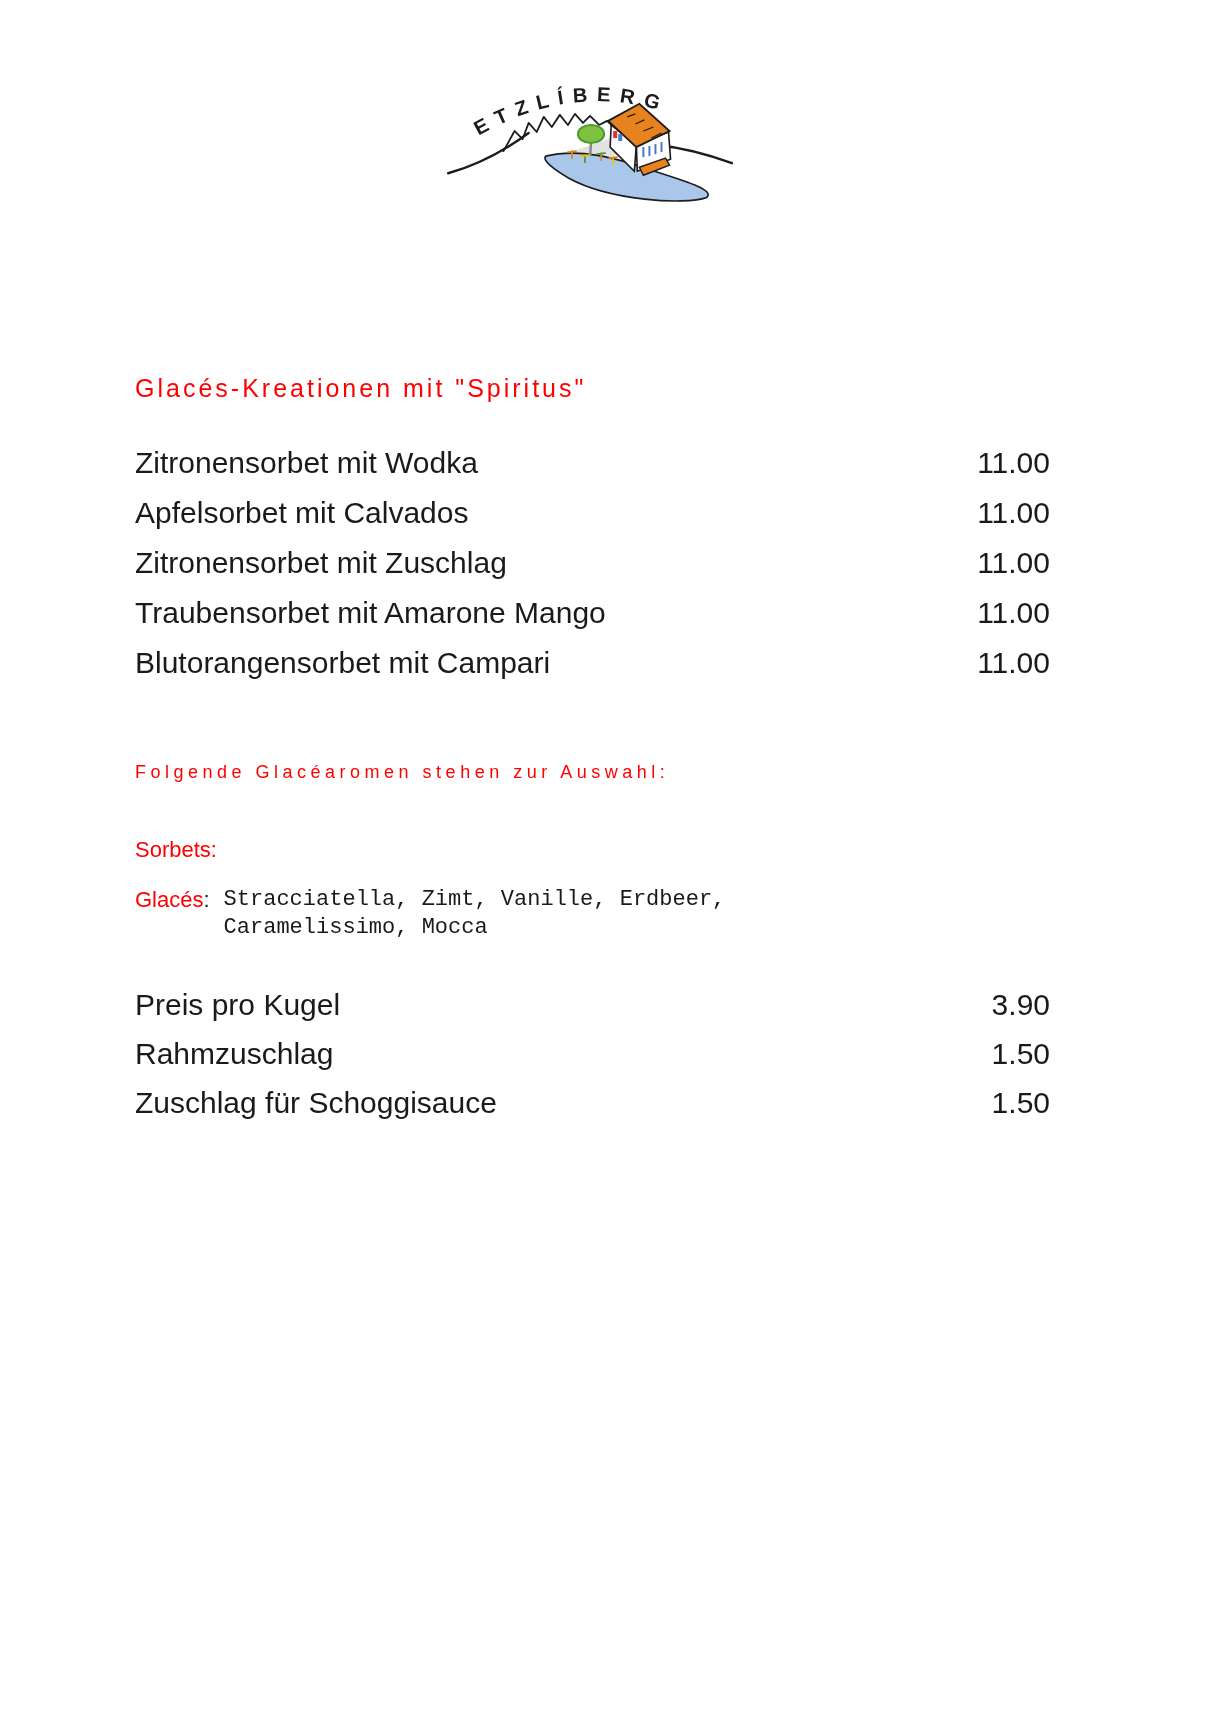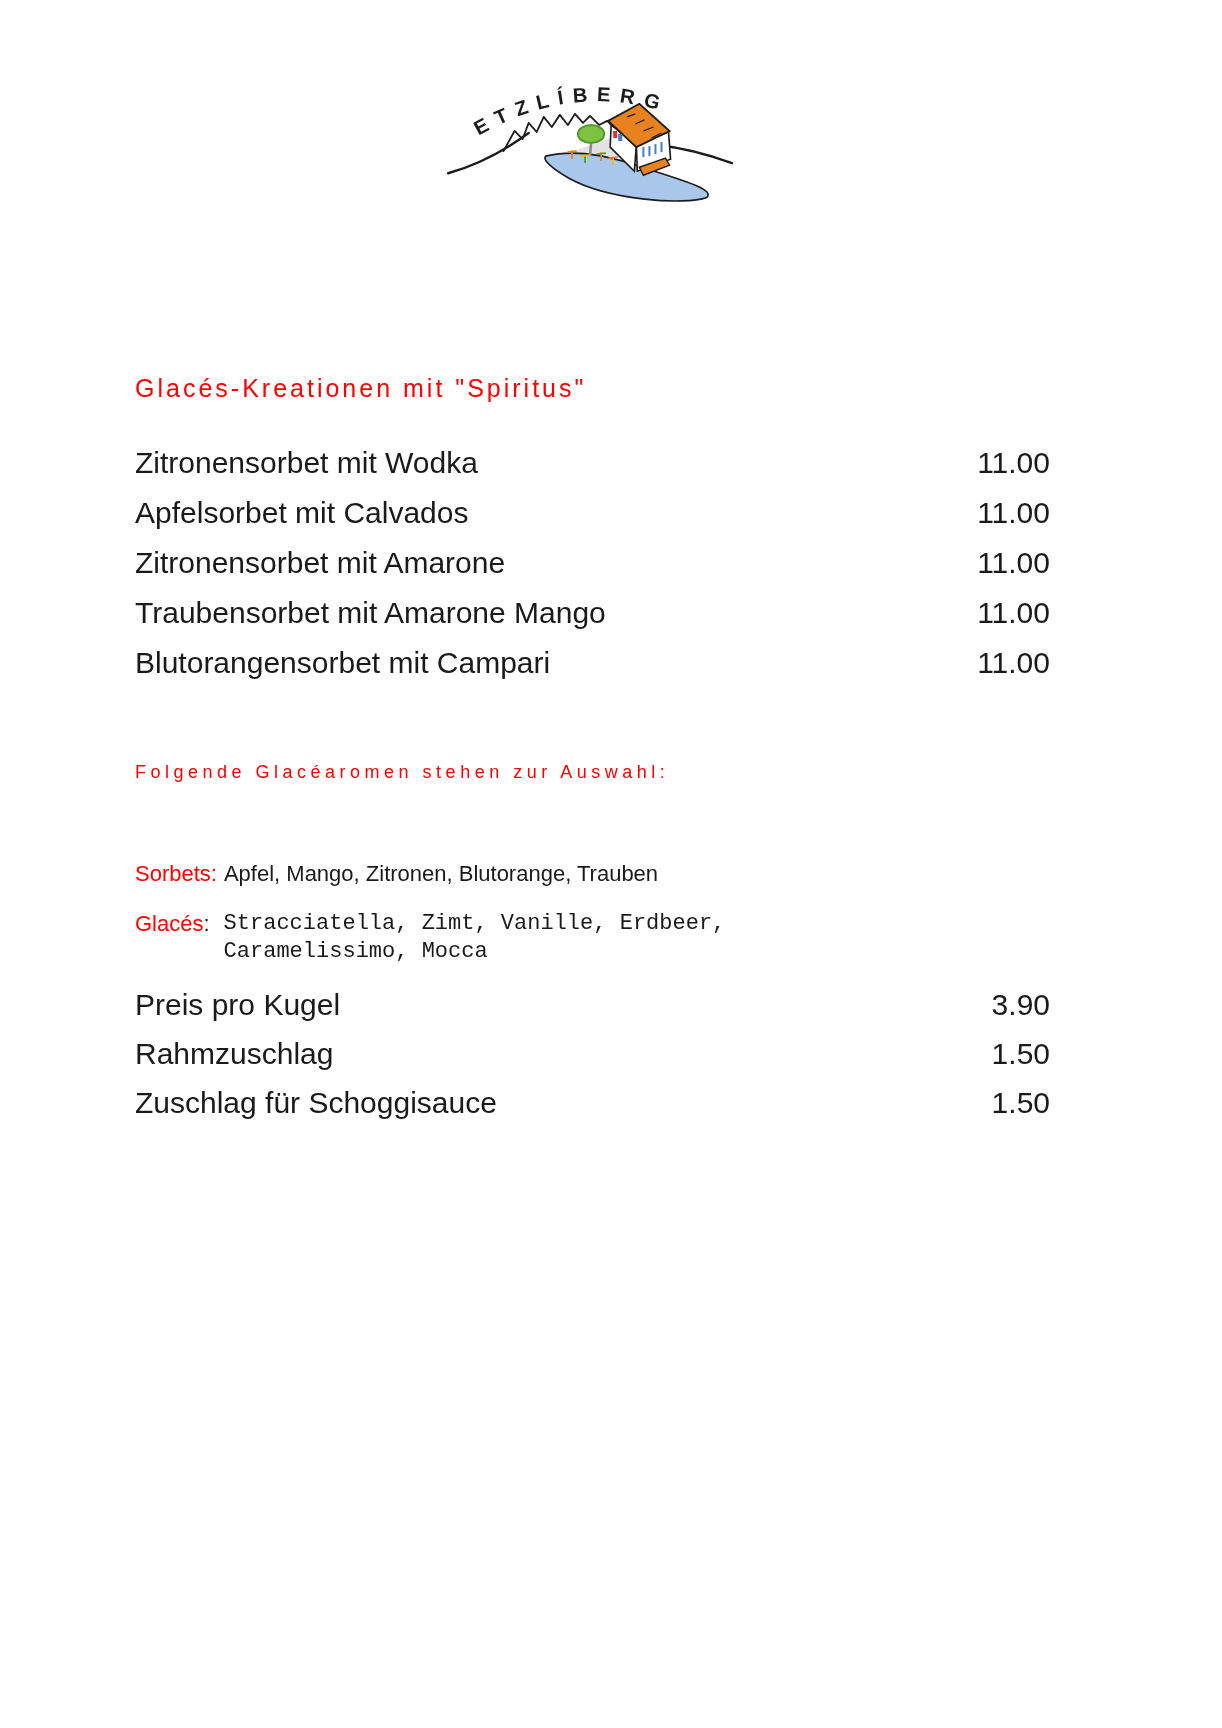--- a/index.html
+++ b/index.html
@@ -21,21 +21,21 @@
   .section-heading.first  { top:374px; font-size:25px; letter-spacing:3px; }
   .section-heading.second { top:762px; font-size:18px; letter-spacing:4.5px; }
   .row {
     position:absolute; left:135px; width:915px;
     display:flex; justify-content:space-between; align-items:baseline;
     font-size:30px; line-height:26px;
   }
   .row .price { text-align:center; }
   .flavor-row {
     position:absolute; left:135px; width:915px;
-    display:flex; font-size:22px; line-height:28px;margin-top:24px;
+    display:flex; font-size:22px; line-height:28px;
   }
   .flavor-label { color:#ff0000; }
   .flavor-colon { color:#1a1a1a; }
   .flavor-text  { color:#1a1a1a; }
   .glaces-text  { margin-left:14px;font-family:Liberation Mono, monospace; }
   .sorbets-text { margin-left:7px; }
 </style>
 </head>
 <body>
 
@@ -106,37 +106,36 @@
 
   <div class="row" style="top:450px">
     <span>Zitronensorbet mit Wodka</span>
     <span class="price">11.00</span>
   </div>
   <div class="row" style="top:500px">
     <span>Apfelsorbet mit Calvados</span>
     <span class="price">11.00</span>
   </div>
   <div class="row" style="top:550px">
-    <span>Zitronensorbet mit Amarone</span>
+    <span>Zitronensorbet mit Zuschlag</span>
     <span class="price">11.00</span>
   </div>
   <div class="row" style="top:600px">
     <span>Traubensorbet mit Amarone Mango</span>
     <span class="price">11.00</span>
   </div>
   <div class="row" style="top:650px">
     <span>Blutorangensorbet mit Campari</span>
     <span class="price">11.00</span>
   </div>
 
   <div class="section-heading second">Folgende Glacéaromen stehen zur Auswahl:</div>
 
   <div class="flavor-row" style="top:836px">
     <span class="flavor-label">Sorbets:</span>
-    <span class="flavor-text sorbets-text">Apfel, Mango, Zitronen, Blutorange, Trauben</span>
   </div>
 
   <div class="flavor-row" style="top:886px">
     <span class="flavor-label">Glacés</span>
     <span class="flavor-colon">:</span>
     <span class="flavor-text glaces-text">
       <span>Stracciatella, Zimt, Vanille, Erdbeer,</span><br>
       <span>Caramelissimo, Mocca</span>
     </span>
   </div>

